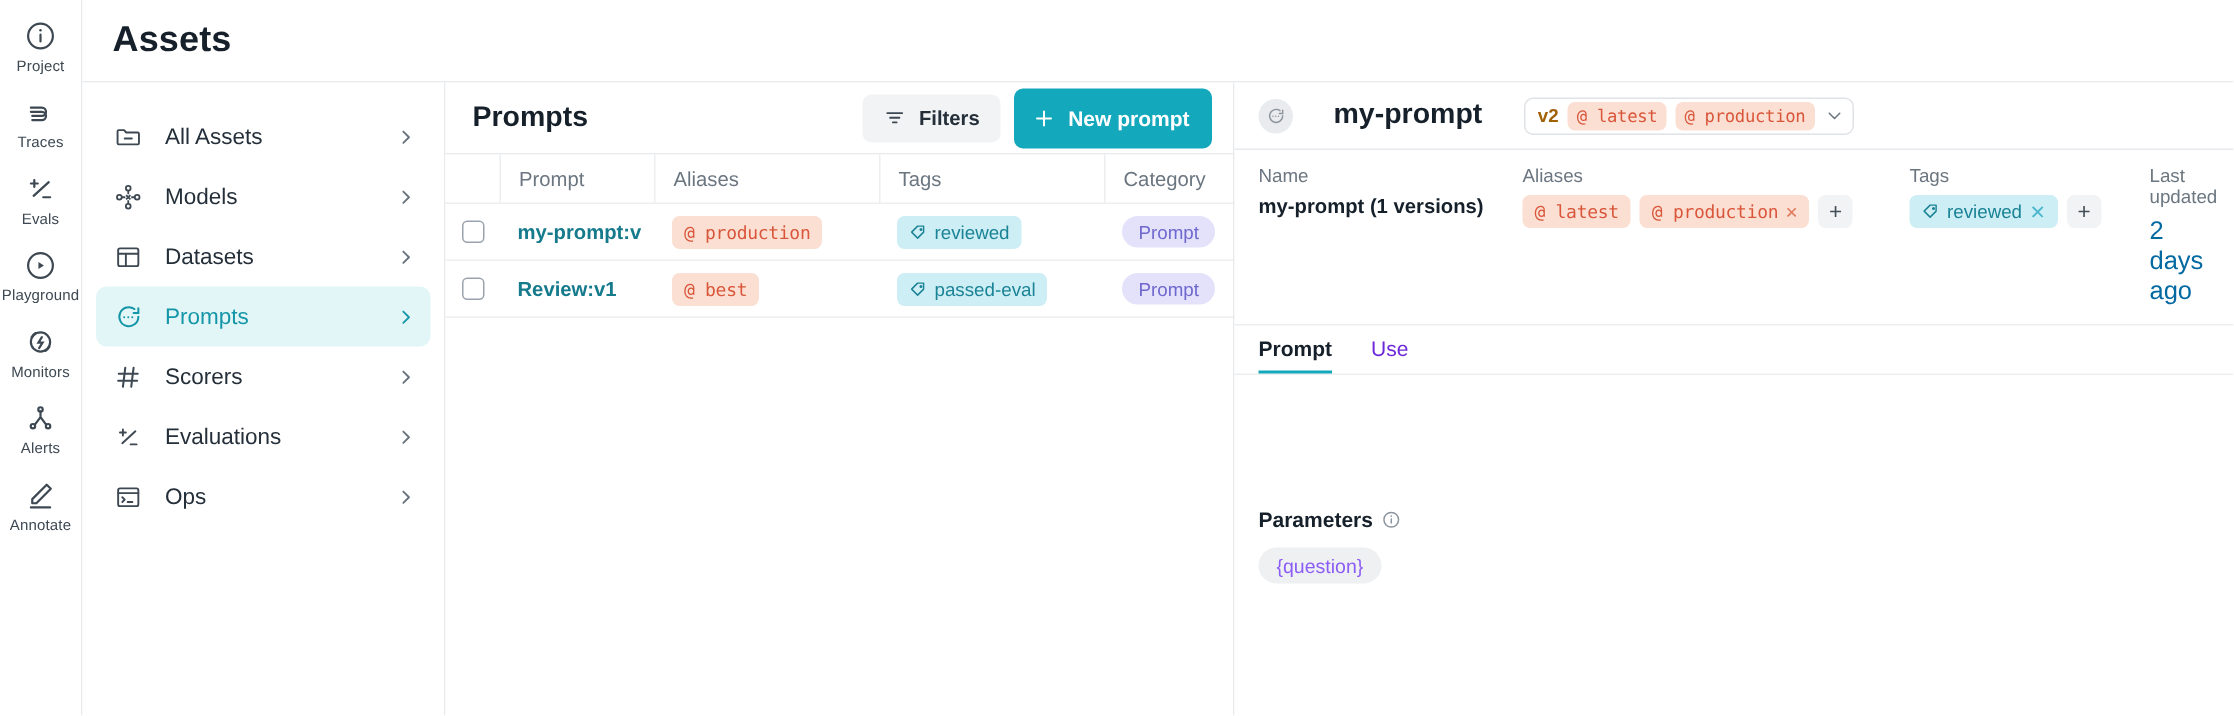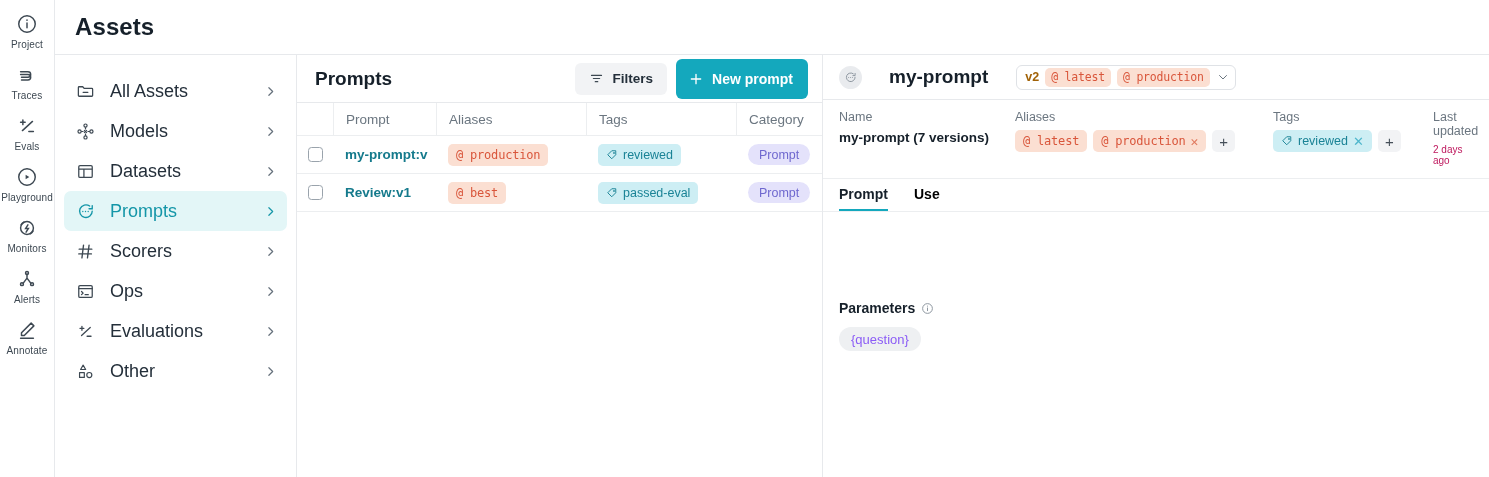--- a/index.html
+++ b/index.html
@@ -62,21 +62,21 @@
     display: flex; align-items: center;
     padding: 0 10px 0 12px;
     border-radius: 7px;
     cursor: pointer;
     margin-bottom: 0px;
   }
   .nav-item + .nav-item { margin-top: 0px; }
   .nav-item .n-ico { width: 19px; height: 19px; color: #3d4852; flex: 0 0 19px; }
   .nav-item .n-label {
     flex: 1; margin-left: 15px;
-    font-size: 18px; color: #242f3a; font-weight: 400;
+    font-size: 15px; color: #242f3a; font-weight: 400;
   }
   .nav-item .n-chev { width: 13px; height: 13px; color: #66717c; }
   .nav-item.active { background: #e3f6f7; }
   .nav-item.active .n-ico,
   .nav-item.active .n-chev { color: #1496a8; }
   .nav-item.active .n-label { color: #1496a8; font-weight: 500; }
 
   
   .list {
     width: 526px; flex: 0 0 526px;
@@ -207,33 +207,33 @@
   .m-upd { flex: 1; }
   .chiprow { display: flex; align-items: center; gap: 6px; height: 22px; }
   .chip-x { color: #e0795e; font-size: 13px; cursor: pointer; line-height: 1; }
   .pill-tag .chip-x { color: #4db6cc; }
   .btn-plus {
     width: 23px; height: 22px; border-radius: 5px;
     background: #f2f3f5; display: flex; align-items: center; justify-content: center;
     cursor: pointer; color: #454f59; font-size: 15px; line-height: 1;
     border: none; font-family: inherit;
   }
-  .upd-val { font-size: 10px; color: #be185d; }
+  .upd-val { font-size: 17px; color: #0369a1; }
 
   .tabs {
     display: flex; align-items: flex-end; gap: 26px;
     padding: 0 16px;
     border-bottom: 1px solid #eceef0;
     height: 33px; flex: 0 0 33px;
   }
   .tab {
-    font-size: 14px; color: #000000; padding-bottom: 7px;
+    font-size: 14px; color: #6d28d9; padding-bottom: 7px;
     cursor: pointer; border-bottom: 2.5px solid transparent;
     font-family: inherit; background: none; border-left: none;
-    border-right: none; border-top: none; font-weight: bold;
+    border-right: none; border-top: none;
   }
   .tab.active { color: #16202a; font-weight: 700; border-bottom-color: #14a8bd; }
 
   .msg-area { padding: 14px 0 0 0; position: relative; height: 74px; }
 
   .params { padding: 14px 16px 0 16px; }
   .params-hd { display: flex; align-items: center; gap: 6px; margin-bottom: 11px; }
   .params-ttl { font-size: 14px; font-weight: 700; color: #16202a; }
   .params-hd svg { width: 13px; height: 13px; color: #8c959e; }
   .param-pill {
@@ -375,54 +375,43 @@
           <svg class="n-ico" viewBox="0 0 24 24" fill="none" stroke="currentColor" stroke-width="1.7" stroke-linecap="round">
             <path d="M9.5 4L7.5 20M16.5 4l-2 16M4 9h16M3.5 15h16"></path>
           </svg>
           <span class="n-label">Scorers</span>
           <svg class="n-chev" viewBox="0 0 24 24" fill="none" stroke="currentColor" stroke-width="2.2" stroke-linecap="round" stroke-linejoin="round">
               <path d="M9 5l7 7-7 7"></path>
             </svg>
         </div>
 
         <div class="nav-item">
+          <svg class="n-ico" viewBox="0 0 24 24" fill="none" stroke="currentColor" stroke-width="1.6" stroke-linecap="round">
+            <path d="M5 8h5M7.5 5.5v5"></path>
+              <path d="M18 7L7 17"></path>
+              <path d="M14 18h5"></path>
+          </svg>
+          <span class="n-label">Evaluations</span>
+          <svg class="n-chev" viewBox="0 0 24 24" fill="none" stroke="currentColor" stroke-width="2.2" stroke-linecap="round" stroke-linejoin="round">
+              <path d="M9 5l7 7-7 7"></path>
+            </svg>
+        </div>
+
+        <div class="nav-item">
           <svg class="n-ico" viewBox="0 0 24 24" fill="none" stroke="currentColor" stroke-width="1.6" stroke-linecap="round" stroke-linejoin="round">
             <rect x="3.5" y="4.5" width="17" height="15" rx="1.6"></rect>
               <path d="M3.5 8.5h17"></path>
               <path d="M7 12l2 2-2 2M11.5 16h4"></path>
           </svg>
           <span class="n-label">Ops</span>
           <svg class="n-chev" viewBox="0 0 24 24" fill="none" stroke="currentColor" stroke-width="2.2" stroke-linecap="round" stroke-linejoin="round">
               <path d="M9 5l7 7-7 7"></path>
             </svg>
         </div>
 
-        <div class="nav-item">
-          <svg class="n-ico" viewBox="0 0 24 24" fill="none" stroke="currentColor" stroke-width="1.6" stroke-linecap="round">
-            <path d="M5 8h5M7.5 5.5v5"></path>
-              <path d="M18 7L7 17"></path>
-              <path d="M14 18h5"></path>
-          </svg>
-          <span class="n-label">Evaluations</span>
-          <svg class="n-chev" viewBox="0 0 24 24" fill="none" stroke="currentColor" stroke-width="2.2" stroke-linecap="round" stroke-linejoin="round">
-              <path d="M9 5l7 7-7 7"></path>
-            </svg>
-        </div>
-
-        <div class="nav-item">
-          <svg class="n-ico" viewBox="0 0 24 24" fill="none" stroke="currentColor" stroke-width="1.5" stroke-linejoin="round">
-            <path d="M9 4l3.2 5.5H5.8z"></path>
-              <rect x="4.5" y="13.5" width="6" height="6"></rect>
-              <circle cx="16.8" cy="16.5" r="3.2"></circle>
-          </svg>
-          <span class="n-label">Other</span>
-          <svg class="n-chev" viewBox="0 0 24 24" fill="none" stroke="currentColor" stroke-width="2.2" stroke-linecap="round" stroke-linejoin="round">
-              <path d="M9 5l7 7-7 7"></path>
-            </svg>
-        </div>
 
       </div>
 
       <div class="list">
 
         <div class="list-head">
           <span class="list-title">Prompts</span>
           <button class="btn-filters">
             <svg viewBox="0 0 24 24" fill="none" stroke="currentColor" stroke-width="1.9" stroke-linecap="round">
                 <path d="M4 7h16M7 12h10M10 17h4"></path>
@@ -513,21 +502,21 @@
             <svg class="chev" viewBox="0 0 24 24" fill="none" stroke="currentColor" stroke-width="2" stroke-linecap="round" stroke-linejoin="round">
                 <path d="M5 9l7 7 7-7"></path>
               </svg>
           </div>
         </div>
 
         <div class="meta">
 
           <div class="meta-col m-name">
             <span class="meta-lbl">Name</span>
-            <span class="meta-val">my-prompt (7 versions)</span>
+            <span class="meta-val">my-prompt (1 versions)</span>
           </div>
 
           <div class="meta-col m-alias">
             <span class="meta-lbl">Aliases</span>
             <div class="chiprow">
               <span class="pill pill-alias">@ latest</span>
               <span class="pill pill-alias">
                 <span>@ production</span>
                 <span class="chip-x">✕</span>
               </span>

